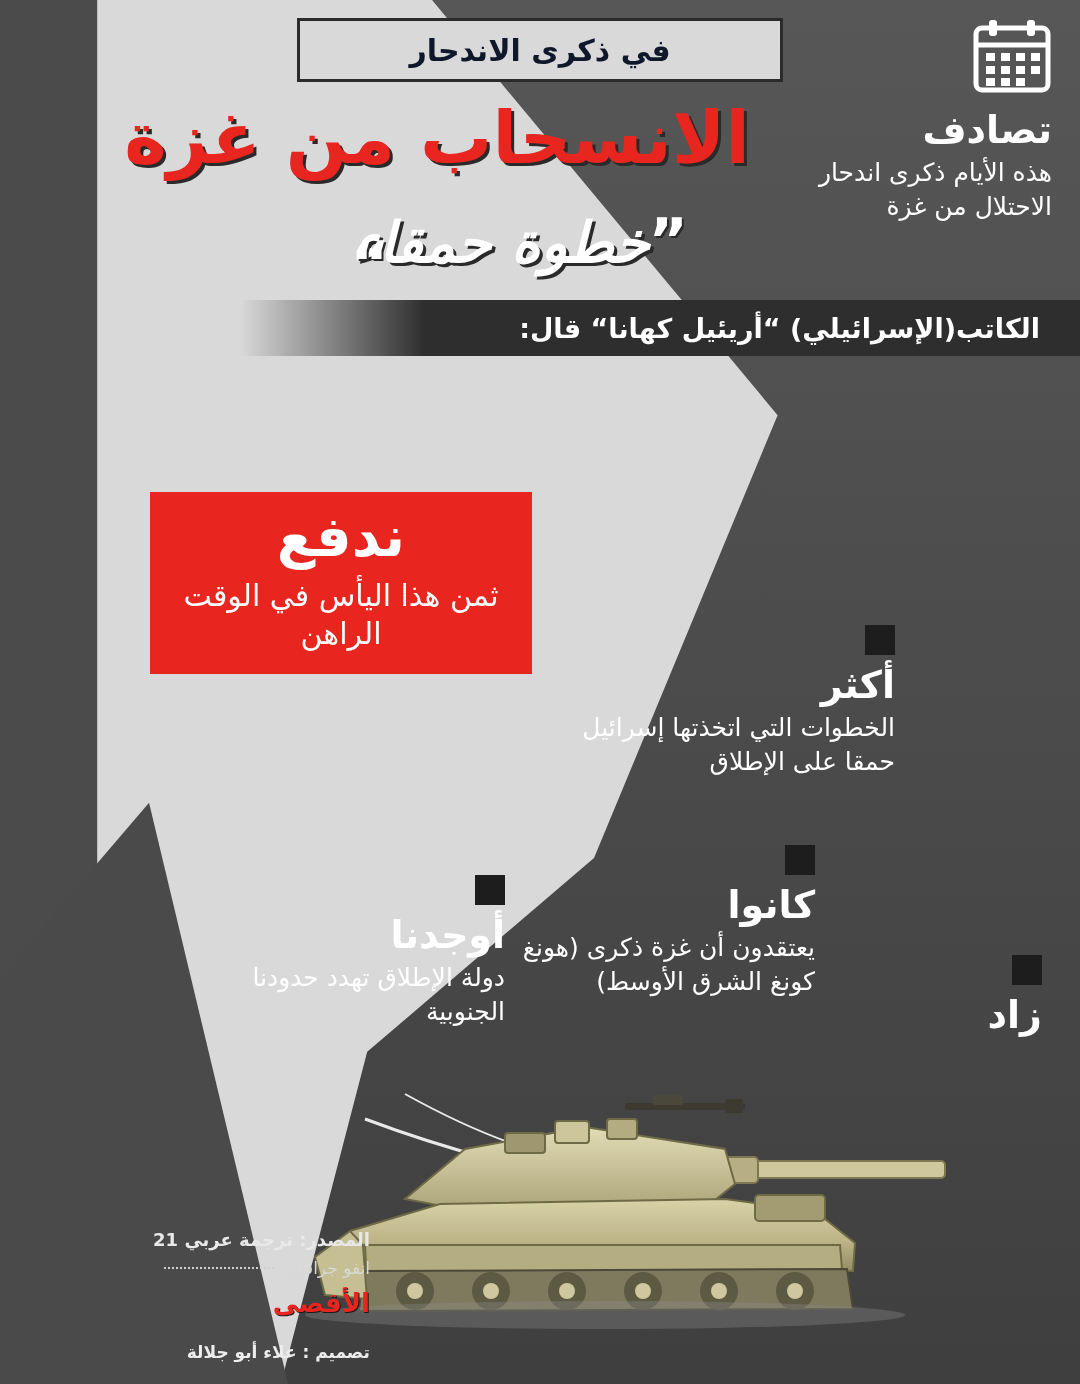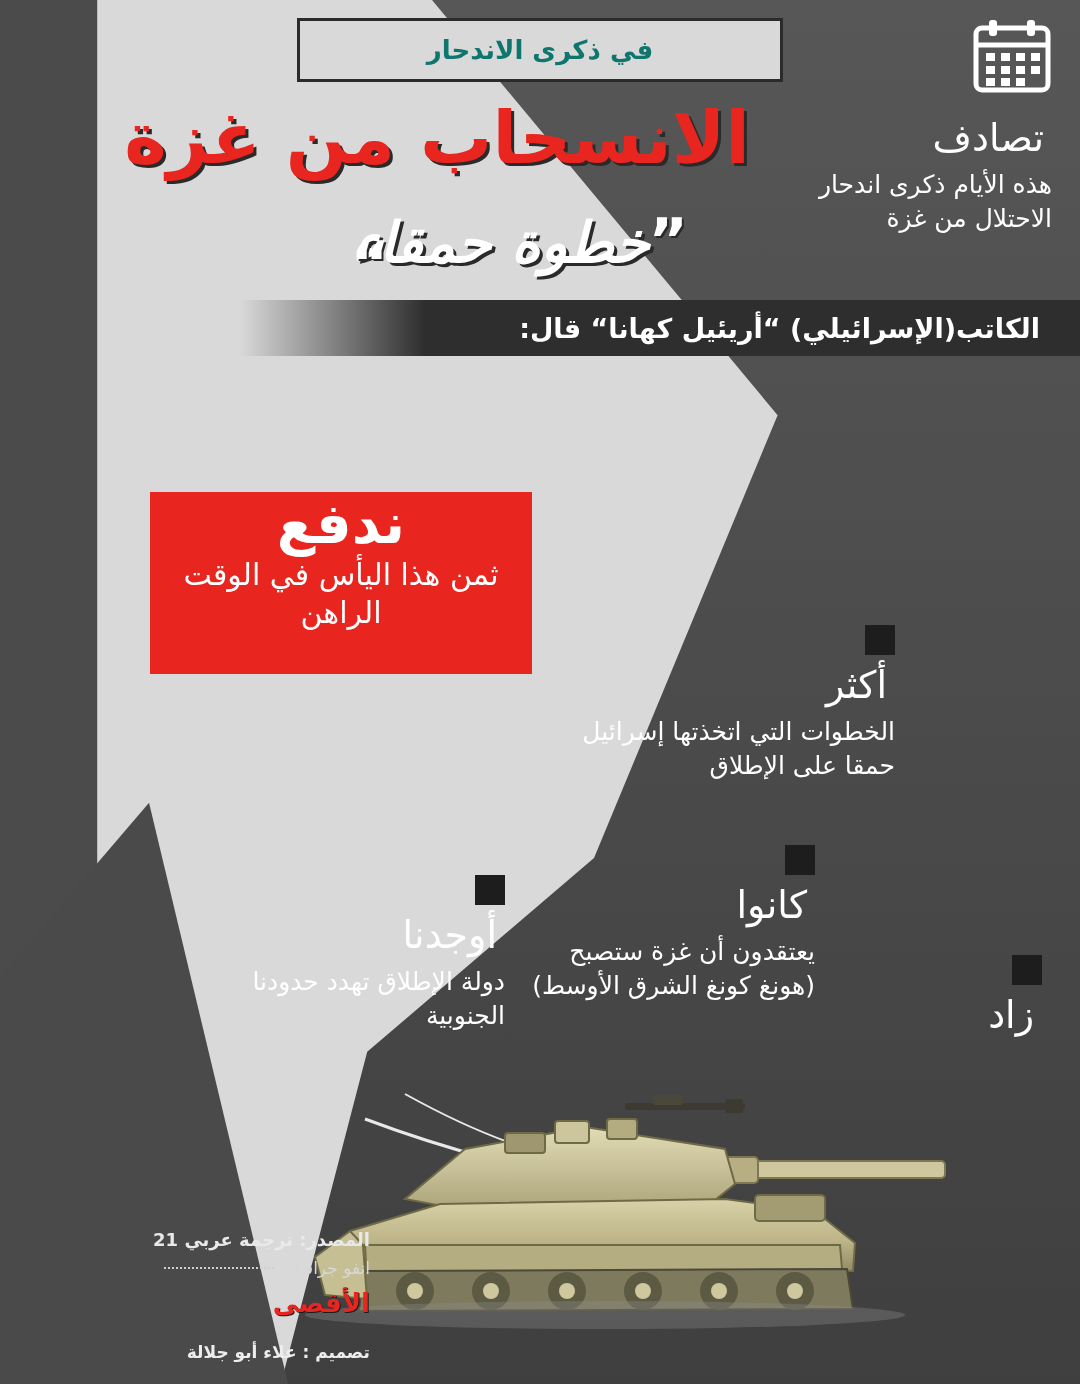--- a/index.html
+++ b/index.html
@@ -41,21 +41,21 @@
   
   .ribbon{
     position:absolute;top:18px;left:50%;transform:translateX(-50%);
     width:480px;height:58px;
     border:3px solid #2b2b2b;
     background:#d9d9d9;
     display:flex;align-items:center;justify-content:center;
     z-index:6;
   }
   .ribbon span{
-    color:#0f766e;font-size:26px;font-weight:bold;letter-spacing:0;
+    color:#0f172a;font-size:30px;font-weight:bold;letter-spacing:0;
   }
 
   .cal-icon{
     position:absolute;top:18px;right:28px;width:80px;height:78px;z-index:6;
   }
 
   .title-main{
     position:absolute;top:96px;right:330px;
     color:#e8251f;
     font-size:72px;font-weight:bold;
@@ -86,37 +86,37 @@
     padding-right:40px;box-sizing:border-box;z-index:7;
   }
   .author-bar span{
     font-size:27px;font-weight:bold;color:#fff;
   }
 
   
   .red-box{
     position:absolute;left:150px;top:492px;width:382px;height:182px;
     background:#e8251f;z-index:8;
-    box-sizing:border-box;padding:3px 18px;
+    box-sizing:border-box;padding:16px 18px;
     text-align:center;
   }
   .red-box .rb-head{
     font-size:56px;font-weight:bold;color:#fff;line-height:1.05;
   }
   .red-box .rb-body{
-    font-size:30px;color:#fff;line-height:1.28;margin-top:2px;
+    font-size:30px;color:#fff;line-height:1.28;margin-top:10px;
   }
 
   
   .item{position:absolute;z-index:8;text-align:right;}
   .item .sq{
     width:30px;height:30px;background:#1d1d1d;display:block;margin-bottom:10px;
   }
   .item h3{
-    margin:8px;font-size:38px;font-weight:normal;color:#ffffff;line-height:1.1;text-align:right;
+    margin:0;font-size:38px;font-weight:bold;color:#ffffff;line-height:1.1;text-align:right;
   }
   .item p{
     margin:4px 0 0 0;font-size:25px;color:#f0f0f0;line-height:1.35;
   }
   .item.dark h3,.item.dark p{color:#ffffff;}
 
   
   #it-tasadof{top:110px;right:28px;width:300px;}
   #it-insahabna{top:410px;right:120px;width:290px;}
   #it-akthar{top:625px;right:185px;width:330px;}
@@ -207,21 +207,21 @@
 
   <div class="item dark" id="it-akthar">
     <span class="sq"></span>
     <h3>أكثر</h3>
     <p>الخطوات التي اتخذتها إسرائيل حمقا على الإطلاق</p>
   </div>
 
   <div class="item dark" id="it-kanu">
     <span class="sq"></span>
     <h3>كانوا</h3>
-    <p>يعتقدون أن غزة ستصبح (هونغ كونغ الشرق الأوسط)</p>
+    <p>يعتقدون أن غزة ذكرى (هونغ كونغ الشرق الأوسط)</p>
   </div>
 
   <div class="item dark" id="it-zad">
     <span class="sq"></span>
     <h3>زاد</h3>
   </div>
 
   <div class="item dark" id="it-awjadna">
     <span class="sq"></span>
     <h3>أوجدنا</h3>

